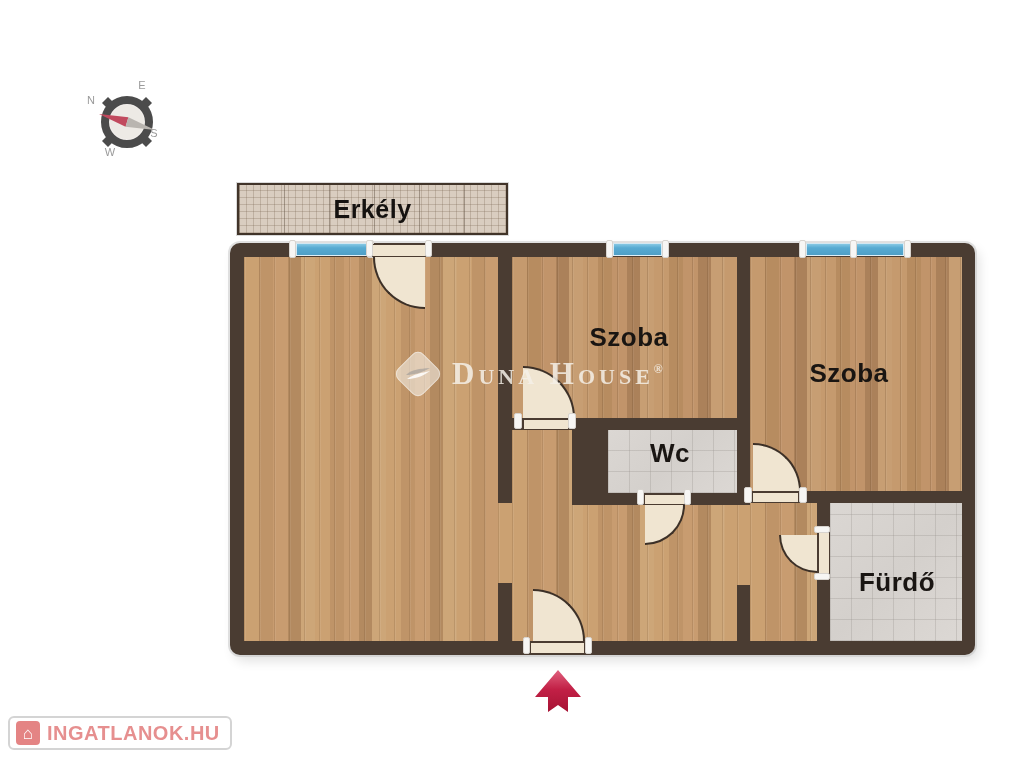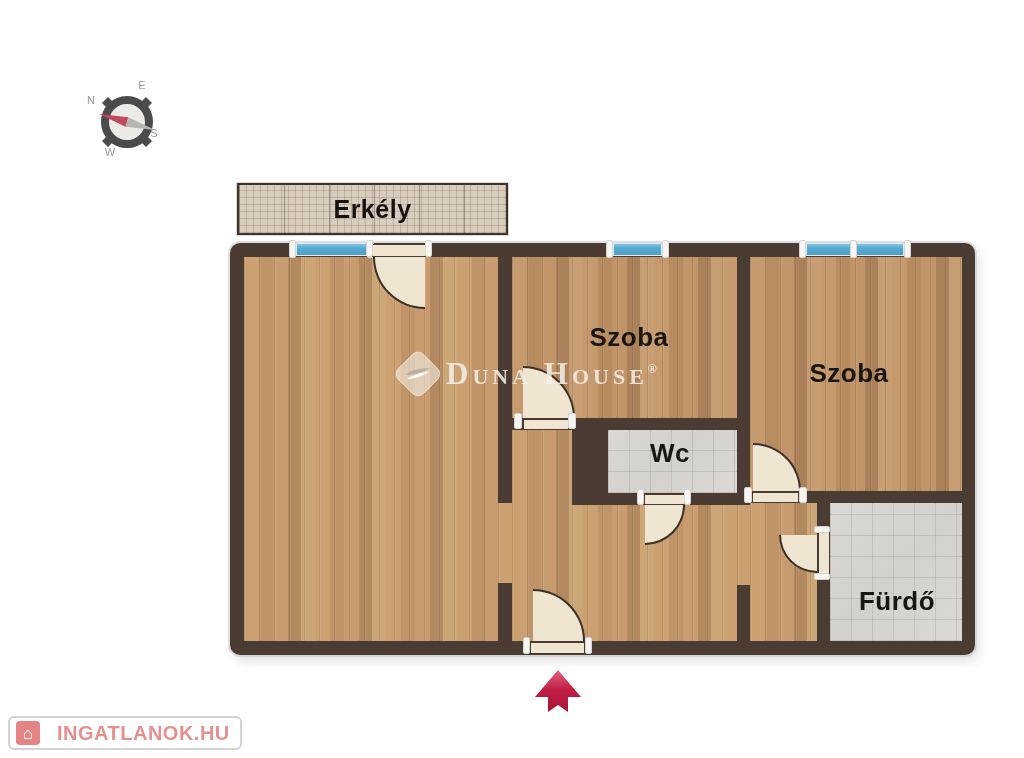--- a/index.html
+++ b/index.html
@@ -46,35 +46,35 @@
   .bracket{background:#f7f6f4;border:1px solid #d8d4cf;border-radius:2px;}
 
   
   .leaf{background:var(--door);border:1px solid #4a3b30;}
   .swing{background:var(--door);}
   .sw-bl{border-bottom-left-radius:100% 100%;border-left:2px solid #3c3027;border-bottom:2px solid #3c3027;}
   .sw-tr{border-top-right-radius:100% 100%;border-top:2px solid #3c3027;border-right:2px solid #3c3027;}
   .sw-br{border-bottom-right-radius:100% 100%;border-right:2px solid #3c3027;border-bottom:2px solid #3c3027;}
 
   
-  .watermark{display:flex;align-items:center;gap:10px;pointer-events:none;}
+  .watermark{display:flex;align-items:center;gap:16px;pointer-events:none;}
   .wm-diamond{width:36px;height:36px;transform:rotate(45deg);border-radius:8px;
               background:rgba(248,245,240,.55);box-shadow:inset 0 0 0 1px rgba(255,255,255,.4);
               display:flex;align-items:center;justify-content:center;}
   .wm-wave{transform:rotate(-45deg);}
   .wm-text{font-family:"Liberation Serif",serif;font-variant:small-caps;font-size:31px;
            letter-spacing:4px;color:rgba(244,240,232,.85);font-weight:bold;}
   .wm-reg{font-size:12px;vertical-align:super;letter-spacing:0;}
 
   
   .site-logo{display:flex;align-items:center;gap:7px;background:#fff;border:2px solid #d4d4d4;
              border-radius:6px;padding:0 10px 0 6px;height:34px;}
   .site-icon{width:24px;height:24px;border-radius:4px;background:rgba(221,98,98,.78);
              color:#fff;display:flex;align-items:center;justify-content:center;font-size:17px;line-height:1;}
-  .site-text{font-weight:bold;font-size:20px;letter-spacing:.5px;color:rgba(219,95,95,.70);margin-left:10px;}
+  .site-text{font-weight:bold;font-size:20px;letter-spacing:.5px;color:rgba(219,95,95,.70);}
 
   
   .entry-arrow{width:46px;height:43px;
       background:linear-gradient(180deg,#e0617e 0%,#c22046 45%,#a51233 100%);
       clip-path:polygon(23px 0, 46px 27px, 33px 27px, 33px 42px, 23px 35px, 13px 42px, 13px 27px, 0 27px);
       filter:drop-shadow(0 0 5px rgba(235,110,140,.55));}
 </style>
 </head>
 <body>
 
@@ -154,21 +154,21 @@
   <div class="abs bracket" style="left:814px;top:573px;width:16px;height:7px;"></div>
 
   <div class="abs leaf" style="left:530px;top:642px;width:55px;height:12px;"></div>
   <div class="abs swing sw-tr" style="left:533px;top:589px;width:52px;height:52px;"></div>
   <div class="abs bracket" style="left:523px;top:637px;width:7px;height:17px;"></div>
   <div class="abs bracket" style="left:585px;top:637px;width:7px;height:17px;"></div>
 
   <span class="room-label lbl-26" style="left:629px;top:337px;">Szoba</span>
   <span class="room-label lbl-26" style="left:849px;top:373px;">Szoba</span>
   <span class="room-label lbl-26" style="left:670px;top:453px;">Wc</span>
-  <span class="room-label lbl-26" style="left:897px;top:601px;">Fürdő</span>
+  <span class="room-label lbl-26" style="left:897px;top:582px;">Fürdő</span>
 
   <div class="abs watermark" style="left:400px;top:356px;">
     <div class="wm-diamond">
       <svg class="wm-wave" width="26" height="16" viewBox="0 0 26 16">
         <path d="M1 9 C7 3 14 3 25 2 C16 7 8 9 1 9 Z" fill="rgba(150,150,150,.55)"></path>
         <path d="M2 13 C9 8 16 7 25 5 C17 11 9 13 2 13 Z" fill="rgba(255,255,255,.85)"></path>
       </svg>
     </div>
     <div class="wm-text"><span>Duna House</span><span class="wm-reg">®</span></div>
   </div>

